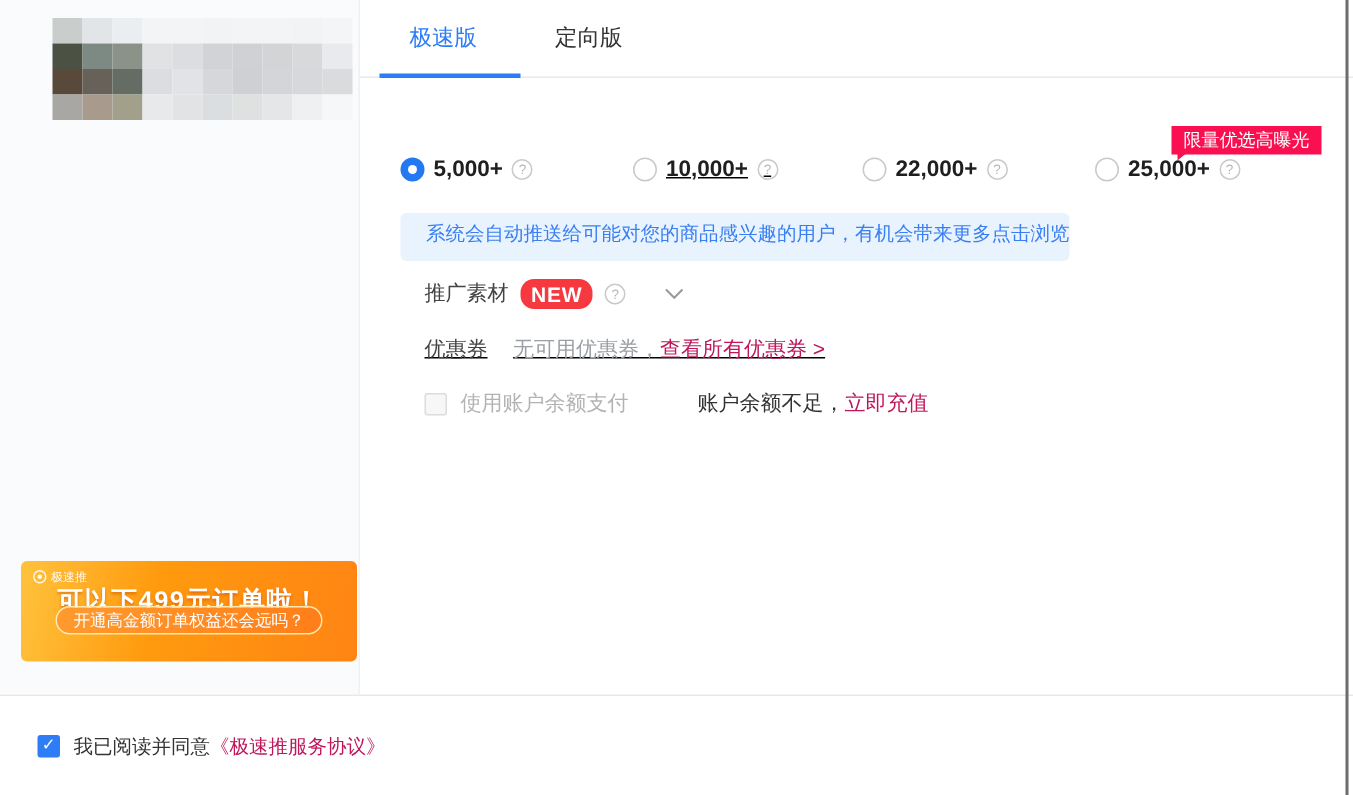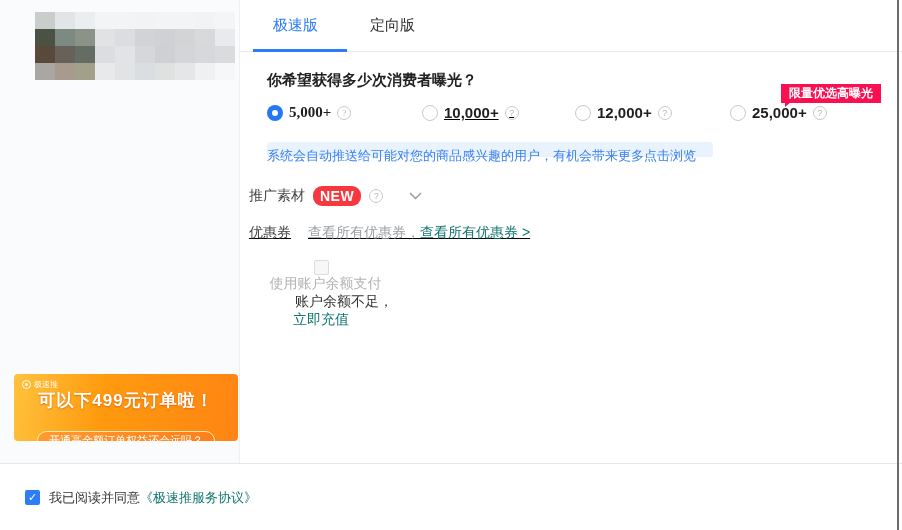--- a/index.html
+++ b/index.html
@@ -19,72 +19,72 @@
             background:linear-gradient(100deg,#ffc23d 0%,#ff9a0e 40%,#ff8414 100%); }
   .banner-logo { position:absolute; left:8px; top:5px; display:flex; align-items:center;
                  gap:3px; color:#fff; font-size:8px; opacity:.9; }
   .banner-logo .logo-dot { width:9px; height:9px; border:1px solid #fff; border-radius:50%;
                  display:inline-block; position:relative; }
   .banner-logo .logo-dot::after { content:""; position:absolute; left:2px; top:2px;
                  width:3px; height:3px; background:#fff; border-radius:50%; }
   .banner-title { position:absolute; left:0; right:0; top:15px; text-align:center;
                   color:#fff; font-size:17px; font-weight:bold; letter-spacing:1px;
                   text-shadow:0 1px 2px rgba(190,70,0,.55); }
-  .banner-sub { position:absolute; left:50%; transform:translateX(-50%); top:57px;
+  .banner-sub { position:absolute; left:50%; transform:translateX(-50%); top:30px;
                 white-space:nowrap; color:#fff; font-size:11px; padding:1px 11px;
                 border:1px solid #ffe9b0; border-radius:10px;
                 background:linear-gradient(90deg,#ff9a2e,#ff7f1a); }
 
   
   .main { position:absolute; left:240px; top:0; width:662px; height:463px; background:#fff; }
   .tabbar { position:relative; height:52px; border-bottom:1px solid #e9e9e9;
             display:flex; align-items:center; }
   .tab { font-size:15px; color:#333; cursor:pointer; }
   .tab.first { margin-left:33px;text-align:center; }
   .tab.second { margin-left:52px; }
   .tab.active { color:#2b7cf6; }
   .tab-underline { position:absolute; left:13px; top:49px; width:94px; height:3px;
                    background:#2b7cf6; }
 
   .question { position:absolute; left:27px; top:71px; font-size:15px; font-weight:bold; color:#222; }
 
   .option { position:absolute; top:104px; display:flex; align-items:center; gap:6px; }
-  .opt-0 { left:27px;font-family:Liberation Serif, serif; } .opt-1 { left:182px;text-decoration:underline; } .opt-2 { left:335px; } .opt-3 { left:490px; }
+  .opt-0 { left:27px; } .opt-1 { left:182px;text-decoration:underline; } .opt-2 { left:335px; } .opt-3 { left:490px; }
   .radio { width:16px; height:16px; border-radius:50%; background:#fff;
            border:1px solid #c9c9c9; position:relative; flex:0 0 16px; }
   .radio.on { border:0; background:#2478f2; }
   .radio.on::after { content:""; position:absolute; left:5px; top:5px; width:6px; height:6px;
                      background:#fff; border-radius:50%; }
   .opt-label { font-size:15px; font-weight:bold; color:#1f1f1f; }
 
   .help { width:14px; height:14px; border-radius:50%; border:1px solid #c9c9c9;
           color:#b5b5b5; font-size:9px; line-height:12px; text-align:center;
           display:inline-block; flex:0 0 14px; }
 
   .hot-badge { position:absolute; left:541px; top:84px; height:19px; line-height:19px;
-               background:#fa0f50; color:#fff; font-size:12px; padding:0 8px;font-weight:bold; }
+               background:#fa0f50; color:#fff; font-size:12px; padding:0 8px; }
   .hot-badge::after { content:""; position:absolute; left:4px; bottom:-4px;
                border-top:5px solid #fa0f50; border-right:6px solid transparent; }
 
-  .info-box { position:absolute; left:27px; top:142px; width:446px; height:15px;
+  .info-box { position:absolute; left:27px; top:142px; width:446px; height:32px;
               background:#e8f3fe; border-radius:4px; color:#3a7ff2; font-size:13px;
-              line-height:27px; text-align:left; }
-
-  .row { position:absolute; left:9px; display:flex; align-items:center; }
+              line-height:27px; text-align:right; }
+
+  .row { position:absolute; left:43px; display:flex; align-items:center; }
   .row-material { top:186px; gap:8px; }
   .row-label { font-size:14px; color:#444; }
   .new-badge { background:#f5393f; color:#fff; font-size:14px; font-weight:bold;
                padding:2px 7px; border-radius:9px; letter-spacing:.5px; }
   .chevron { margin-left:18px; cursor:pointer; display:flex; align-items:center; }
 
   .row-coupon { top:224px;text-decoration:underline; }
   .coupon-status { color:#9aa0a6; font-size:14px; margin-left:17px; }
-  .link { color:#0f766e; font-size:14px; cursor:pointer; text-decoration:none; }
-
-  .row-balance { top:260px;flex-direction:column; }
+  .link { color:#be185d; font-size:14px; cursor:pointer; text-decoration:none; }
+
+  .row-balance { top:260px; }
   .checkbox-off { width:15px; height:15px; border:1px solid #dcdcdc; background:#f7f7f7;
                   border-radius:2px; flex:0 0 15px; }
   .balance-label { color:#b3b3b3; font-size:14px; margin-left:9px; }
   .balance-status { color:#333; font-size:14px; margin-left:46px; }
 
   
   .footer { position:absolute; left:0; top:463px; width:902px; height:67px;
             background:#fff; border-top:1px solid #e7e7e7; }
   .agree { position:absolute; left:25px; top:0; height:67px; display:flex; align-items:center; }
   .checkbox-on { width:15px; height:15px; background:#2e7cf6; border-radius:2px;
@@ -152,35 +152,34 @@
     </div>
   </div>
 
   <div class="main">
     <div class="tabbar">
       <span class="tab first active">极速版</span>
       <span class="tab second">定向版</span>
       <span class="tab-underline"></span>
     </div>
 
-    <div class="question">你希望获得多少次消费者曝光？</div>
 
     <div class="option opt-0">
       <span class="radio on"></span>
       <span class="opt-label">5,000+</span>
       <span class="help">?</span>
     </div>
     <div class="option opt-1">
       <span class="radio"></span>
       <span class="opt-label">10,000+</span>
       <span class="help">?</span>
     </div>
     <div class="option opt-2">
       <span class="radio"></span>
-      <span class="opt-label">12,000+</span>
+      <span class="opt-label">22,000+</span>
       <span class="help">?</span>
     </div>
     <div class="option opt-3">
       <span class="radio"></span>
       <span class="opt-label">25,000+</span>
       <span class="help">?</span>
     </div>
 
     <div class="hot-badge">限量优选高曝光</div>
 
@@ -192,21 +191,21 @@
       <span class="help">?</span>
       <span class="chevron">
         <svg width="13" height="8" viewBox="0 0 13 8">
             <polyline points="1,1 6.5,6.5 12,1" fill="none" stroke="#999" stroke-width="1.4"></polyline>
           </svg>
       </span>
     </div>
 
     <div class="row row-coupon">
       <span class="row-label">优惠券</span>
-      <span class="coupon-status">查看所有优惠券，</span>
+      <span class="coupon-status">无可用优惠券，</span>
       <a class="link">查看所有优惠券 &gt;</a>
     </div>
 
     <div class="row row-balance">
       <span class="checkbox-off"></span>
       <span class="balance-label">使用账户余额支付</span>
       <span class="balance-status">账户余额不足，</span>
       <a class="link">立即充值</a>
     </div>
   </div>

